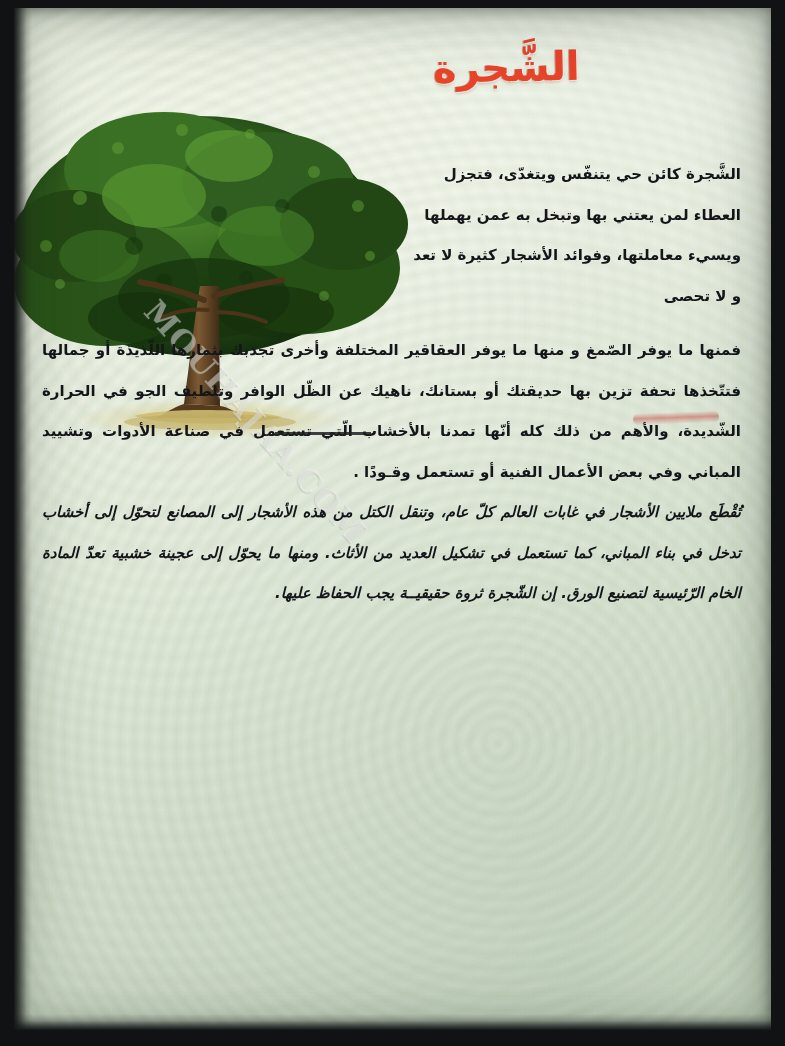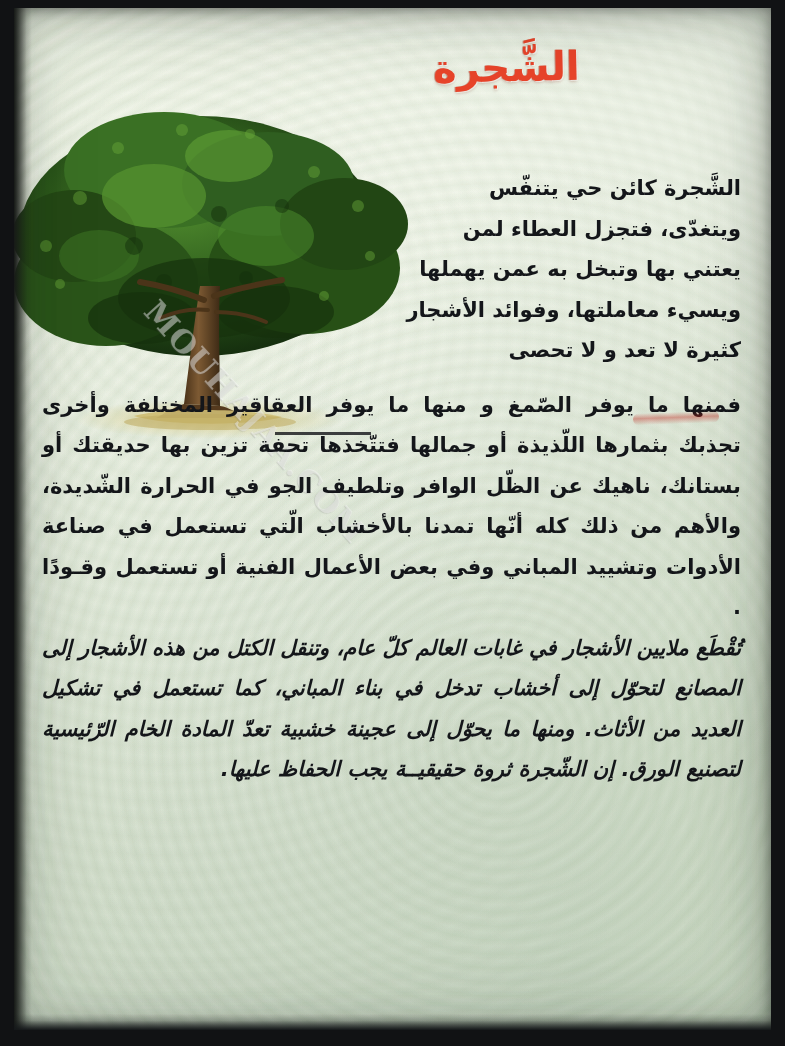--- a/index.html
+++ b/index.html
@@ -123,28 +123,28 @@
     text-shadow: 0 1px 1px rgba(120,120,120,0.25);
     transform: rotate(48deg);
     transform-origin: left top;
     letter-spacing: 1px;
     white-space: nowrap;
   }
 
   
   .article {
     position: absolute;
-    top: 160px;
+    top: 146px;
     right: 30px;
     left: 28px;
     direction: rtl;
     text-align: justify;
     text-align-last: right;
     color: #14161a;
-    font-size: 21px;
+    font-size: 15px;
     line-height: 40px;
     font-weight: 600;
   }
   .para-intro {
     
     width: 340px;
     margin-right: 0;
     margin-left: auto;
     text-align: right;
     line-height: 40.5px;

